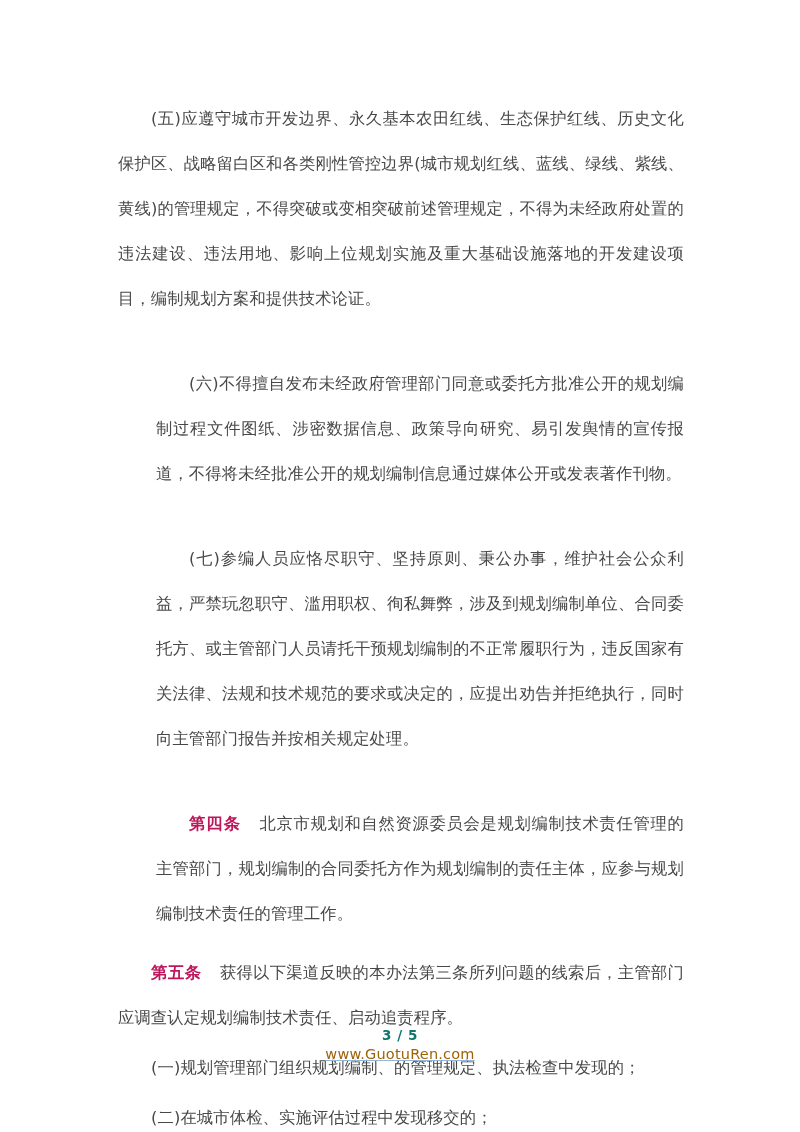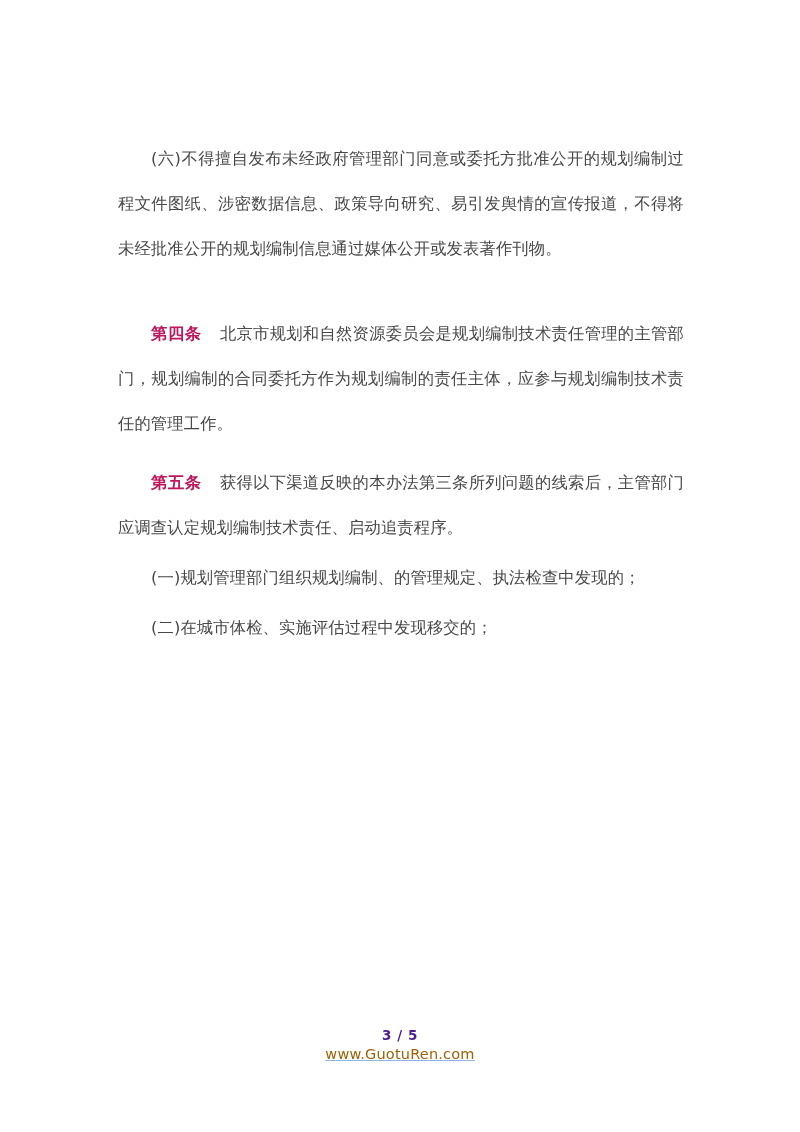--- a/index.html
+++ b/index.html
@@ -38,21 +38,21 @@
     margin: 0;
     word-break: break-all;
   }
 
   
   .para.indent {
     text-indent: 33px;
   }
 
   
-  .gap-lg { margin-top: 40px; }
+  .gap-lg { margin-top: 40px; margin-left: 38px; }
   .gap-sm { margin-top: 14px; }
   .gap-xs { margin-top: 6px; }
 
   .article-label {
     font-weight: bold;
     color: #be185d;
     letter-spacing: 0.5px;
   }
 
   .article-gap {
@@ -70,21 +70,21 @@
     position: absolute;
     left: 0;
     top: 1026px;
     width: 800px;
     text-align: center;
   }
 
   #page-number {
     font-size: 13.5px;
     font-weight: bold;
-    color: #4c1d95;
+    color: #0f766e;
     letter-spacing: 0.6px;
     line-height: 18px;
   }
 
   #watermark-link {
     display: inline-block;
     margin-top: 0;
     font-size: 14.5px;
     color: #a16207;
     text-decoration: underline;
@@ -94,23 +94,25 @@
     cursor: pointer;
   }
 </style>
 </head>
 <body>
 
 <div id="page">
 
   <div id="content">
 
+    <p class="para indent">(五)应遵守城市开发边界、永久基本农田红线、生态保护红线、历史文化保护区、战略留白区和各类刚性管控边界(城市规划红线、蓝线、绿线、紫线、黄线)的管理规定，不得突破或变相突破前述管理规定，不得为未经政府处置的违法建设、违法用地、影响上位规划实施及重大基础设施落地的开发建设项目，编制规划方案和提供技术论证。</p>
 
     <p class="para indent gap-lg">(六)不得擅自发布未经政府管理部门同意或委托方批准公开的规划编制过程文件图纸、涉密数据信息、政策导向研究、易引发舆情的宣传报道，不得将未经批准公开的规划编制信息通过媒体公开或发表著作刊物。</p>
 
+    <p class="para indent gap-lg">(七)参编人员应恪尽职守、坚持原则、秉公办事，维护社会公众利益，严禁玩忽职守、滥用职权、徇私舞弊，涉及到规划编制单位、合同委托方、或主管部门人员请托干预规划编制的不正常履职行为，违反国家有关法律、法规和技术规范的要求或决定的，应提出劝告并拒绝执行，同时向主管部门报告并按相关规定处理。</p>
 
     <p class="para indent gap-lg"><span class="article-label">第四条</span><span class="article-gap"></span><span>北京市规划和自然资源委员会是规划编制技术责任管理的主管部门，规划编制的合同委托方作为规划编制的责任主体，应参与规划编制技术责任的管理工作。</span></p>
 
     <p class="para indent gap-sm"><span class="article-label">第五条</span><span class="article-gap"></span><span>获得以下渠道反映的本办法第三条所列问题的线索后，主管部门应调查认定规划编制技术责任、启动追责程序。</span></p>
 
     <p class="para listitem indent gap-xs">(一)规划管理部门组织规划编制、的管理规定、执法检查中发现的；</p>
 
     <p class="para listitem indent gap-xs">(二)在城市体检、实施评估过程中发现移交的；</p>
 
   </div>

